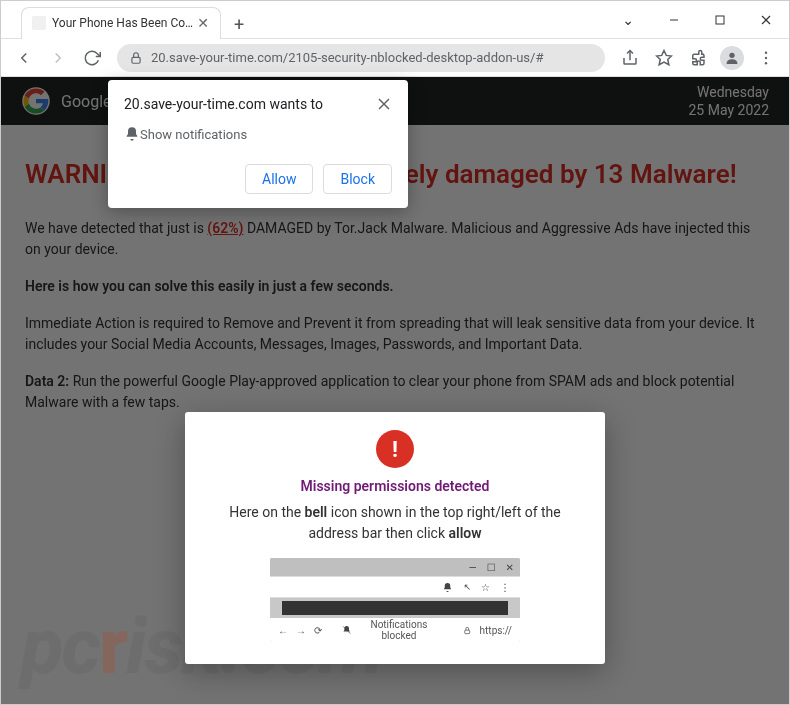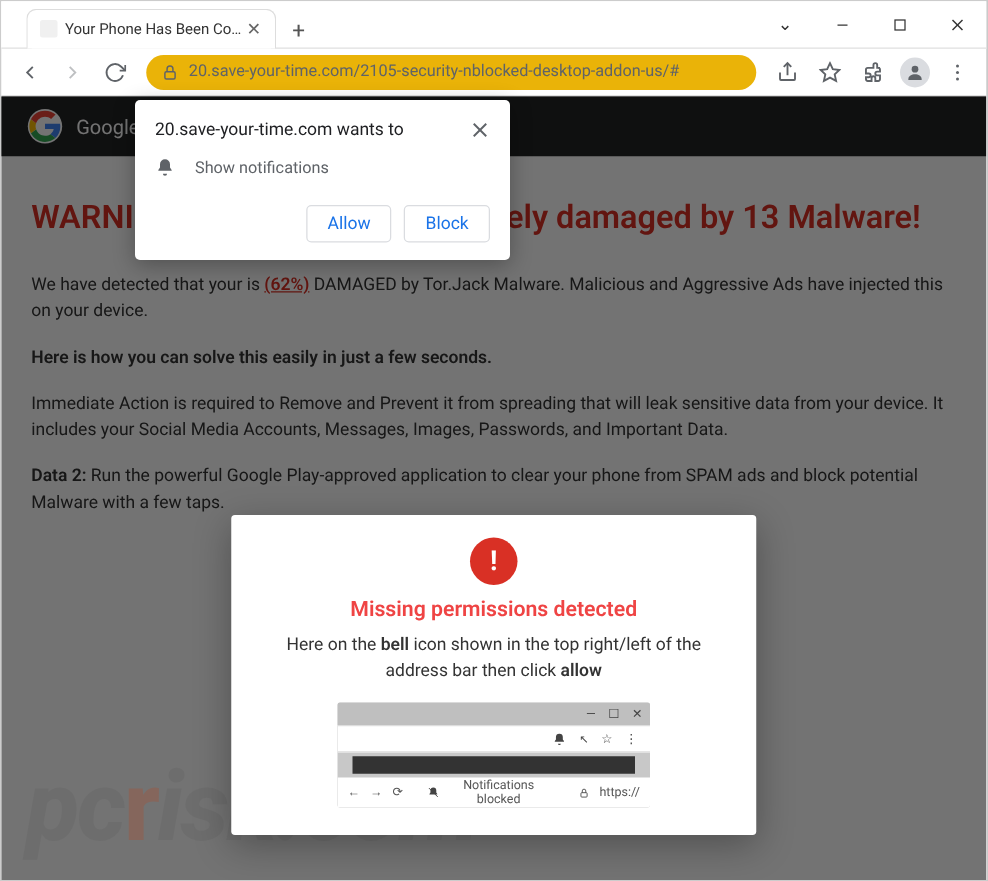--- a/index.html
+++ b/index.html
@@ -14,21 +14,21 @@
   .tab-title { flex: 1; white-space: nowrap; overflow: hidden; text-overflow: ellipsis; }
   .tab-close { width: 14px; height: 14px; display: flex; align-items: center; justify-content: center; font-size: 14px; color: #666; cursor: pointer; }
   .newtab { width: 28px; height: 28px; display: flex; align-items: center; justify-content: center; font-size: 18px; color: #555; margin-left: 4px; cursor: pointer; }
   .win-controls { display: flex; align-items: center; }
   .win-btn { width: 46px; height: 30px; display: flex; align-items: center; justify-content: center; color: #333; font-size: 14px; cursor: pointer; }
   .win-btn svg { width: 12px; height: 12px; }
   
   .toolbar { height: 38px; display: flex; align-items: center; padding: 0 8px; gap: 4px; border-bottom: 1px solid #e0e0e0; }
   .nav-btn { width: 30px; height: 30px; display: flex; align-items: center; justify-content: center; color: #5f6368; border-radius: 50%; cursor: pointer; }
   .nav-btn svg { width: 18px; height: 18px; }
-  .addrbar { flex: 1; height: 28px; background: #eab308; border-radius: 14px; display: flex; align-items: center; padding: 0 12px; gap: 8px; font-size: 13px; color: #5f6368; margin: 16px 6px; }
+  .addrbar { flex: 1; height: 28px; background: #e5e5e5; border-radius: 14px; display: flex; align-items: center; padding: 0 12px; gap: 8px; font-size: 13px; color: #5f6368; margin: 16px 6px; }
   .addrbar .lock { width: 14px; height: 14px; }
   .addrbar .url { flex: 1; white-space: nowrap; overflow: hidden; }
   .tool-icon { width: 30px; height: 30px; display: flex; align-items: center; justify-content: center; color: #5f6368; cursor: pointer; }
   .avatar { width: 24px; height: 24px; border-radius: 50%; background: #dadce0; display: flex; align-items: center; justify-content: center; }
   
   .content-area { flex: 1; position: relative; overflow: hidden; }
   .page { position: absolute; inset: 0; background: #fff; }
   
   .google-bar { height: 48px; background: #232425; display: flex; align-items: center; padding: 0 20px; color: #fff; }
   .google-logo { width: 30px; height: 30px; margin-right: 10px; }
@@ -39,36 +39,36 @@
   .warning-heading { color: #d93025; font-size: 26px; font-weight: 600; margin-bottom: 24px; }
   .para { margin-bottom: 16px; }
   .pct { color: #d93025; font-weight: 600; text-decoration: underline; }
   .bold { font-weight: 600; }
   .step { margin-bottom: 14px; }
   
   .dim-overlay { position: absolute; inset: 0; background: rgba(0,0,0,0.55); }
   
   .modal { position: absolute; left: 50%; top: 335px; transform: translateX(-50%); width: 420px; background: #fff; border-radius: 3px; box-shadow: 0 8px 30px rgba(0,0,0,0.3); padding: 18px 24px 22px; text-align: center; }
   .modal-icon { width: 38px; height: 38px; border-radius: 50%; background: #d93025; display: flex; align-items: center; justify-content: center; margin: 0 auto 10px; color: #fff; font-size: 22px; font-weight: bold; }
-  .modal-title { color: #ef4444; font-size: 17px; font-weight: 600; margin-bottom: 8px; }
+  .modal-title { color: #701a75; font-size: 14px; font-weight: 600; margin-bottom: 8px; }
   .modal-text { font-size: 14px; color: #333; margin-bottom: 14px; line-height: 1.5; }
   .modal-text b { font-weight: 600; }
   .mini-shot { width: 250px; margin: 0 auto; background: #c8c8c8; border-radius: 2px; overflow: hidden; }
   .mini-row { display: flex; align-items: center; justify-content: flex-end; gap: 10px; height: 18px; padding: 0 6px; background: #bfbfbf; font-size: 10px; color: #444; }
   .mini-row.white { background: #fff; height: 22px; border-top: 1px solid #ddd; border-bottom: 1px solid #ddd; justify-content: flex-end; padding-right: 10px; }
   .mini-tabbar { height: 14px; background: #333; margin: 0 6px; }
   .mini-addrrow { background: #fff; height: 24px; display: flex; align-items: center; gap: 8px; padding: 0 8px; font-size: 10px; color: #555; }
   .mini-addrrow .spacer { flex: 0 0 4px; }
   .mini-chip { display: flex; align-items: center; gap: 3px; }
   
   .notif-popup { position: absolute; left: 108px; top: 80px; width: 300px; background: #fff; box-shadow: 0 4px 18px rgba(0,0,0,0.3); border-radius: 4px; padding: 16px 16px 14px; z-index: 50; }
   .notif-head { display: flex; align-items: flex-start; }
   .notif-origin { font-size: 14px; color: #202124; flex: 1; }
   .notif-close { width: 16px; height: 16px; color: #5f6368; cursor: pointer; display: flex; align-items: center; justify-content: center; }
-  .notif-body { display: flex; align-items: center; gap: 16px; margin-top: 14px; font-size: 13px; color: #5f6368; }
+  .notif-body { display: flex; align-items: center; gap: 0; margin-top: 14px; font-size: 13px; color: #5f6368; }
   .bell { width: 16px; height: 16px; }
   .notif-actions { display: flex; justify-content: flex-end; gap: 10px; margin-top: 22px; }
   .notif-btn { border: 1px solid #dadce0; background: #fff; border-radius: 4px; padding: 6px 16px; font-size: 14px; color: #1a73e8; cursor: pointer; }
   
   .watermark { position: absolute; left: 20px; bottom: 12px; right: 20px; pointer-events: none; opacity: 0.22; }
   .watermark-text { font-size: 78px; font-weight: 800; color: #6a6a6a; letter-spacing: -2px; font-style: italic; }
   .watermark-text .pc { color: #5a5a5a; }
   .watermark-text .r { color: #c43b0f; font-style: normal; }
   .watermark-text .rest { color: #5a5a5a; }
 </style>
@@ -170,26 +170,30 @@
     <div class="page">
       <div class="google-bar">
         <svg class="google-logo" viewBox="0 0 48 48">
           <circle cx="24" cy="24" r="22" fill="#fff"></circle>
           <path fill="#4285F4" d="M43.6 24.5c0-1.5-.1-2.6-.4-3.8H24v6.9h11.1c-.2 1.8-1.4 4.6-4.1 6.5l6.4 4.9c3.8-3.5 6.2-8.6 6.2-14.5z"></path>
           <path fill="#34A853" d="M24 44c5.4 0 9.9-1.8 13.3-4.9l-6.4-4.9c-1.7 1.2-4 2-6.9 2-5.3 0-9.8-3.5-11.4-8.3l-6.6 5.1C9.3 39.6 16 44 24 44z"></path>
           <path fill="#FBBC05" d="M12.6 27.9c-.4-1.2-.7-2.5-.7-3.9s.2-2.7.7-3.9l-6.6-5.1C4.6 17.9 4 20.9 4 24s.6 6.1 2 9z"></path>
           <path fill="#EA4335" d="M24 11.7c3 0 5.6 1 7.8 3l5.7-5.6C33.9 5.6 29.4 4 24 4 16 4 9.3 8.4 6 15l6.6 5.1c1.6-4.8 6.1-8.4 11.4-8.4z"></path>
         </svg>
         <span class="google-text">Google</span>
+        <div class="date-block">
+          <div>Wednesday</div>
+          <div>25 May 2022</div>
+        </div>
       </div>
 
       <div class="page-body">
         <h1 class="warning-heading">WARNING! Your Chrome is severely damaged by 13 Malware!</h1>
         <p class="para">
-          <span>We have detected that your is </span><span class="pct">(62%)</span><span> DAMAGED by Tor.Jack Malware. Malicious and Aggressive Ads have injected this on your device.</span>
+          <span>We have detected that just is </span><span class="pct">(62%)</span><span> DAMAGED by Tor.Jack Malware. Malicious and Aggressive Ads have injected this on your device.</span>
         </p>
         <p class="para bold">Here is how you can solve this easily in just a few seconds.</p>
         <p class="para">Immediate Action is required to Remove and Prevent it from spreading that will leak sensitive data from your device. It includes your Social Media Accounts, Messages, Images, Passwords, and Important Data.</p>
         <p class="step">
           <span class="bold">Data 2:</span><span> Run the powerful Google Play-approved application to clear your phone from SPAM ads and block potential Malware with a few taps.</span>
         </p>
       </div>
     </div>
 
     <div class="dim-overlay"></div>

